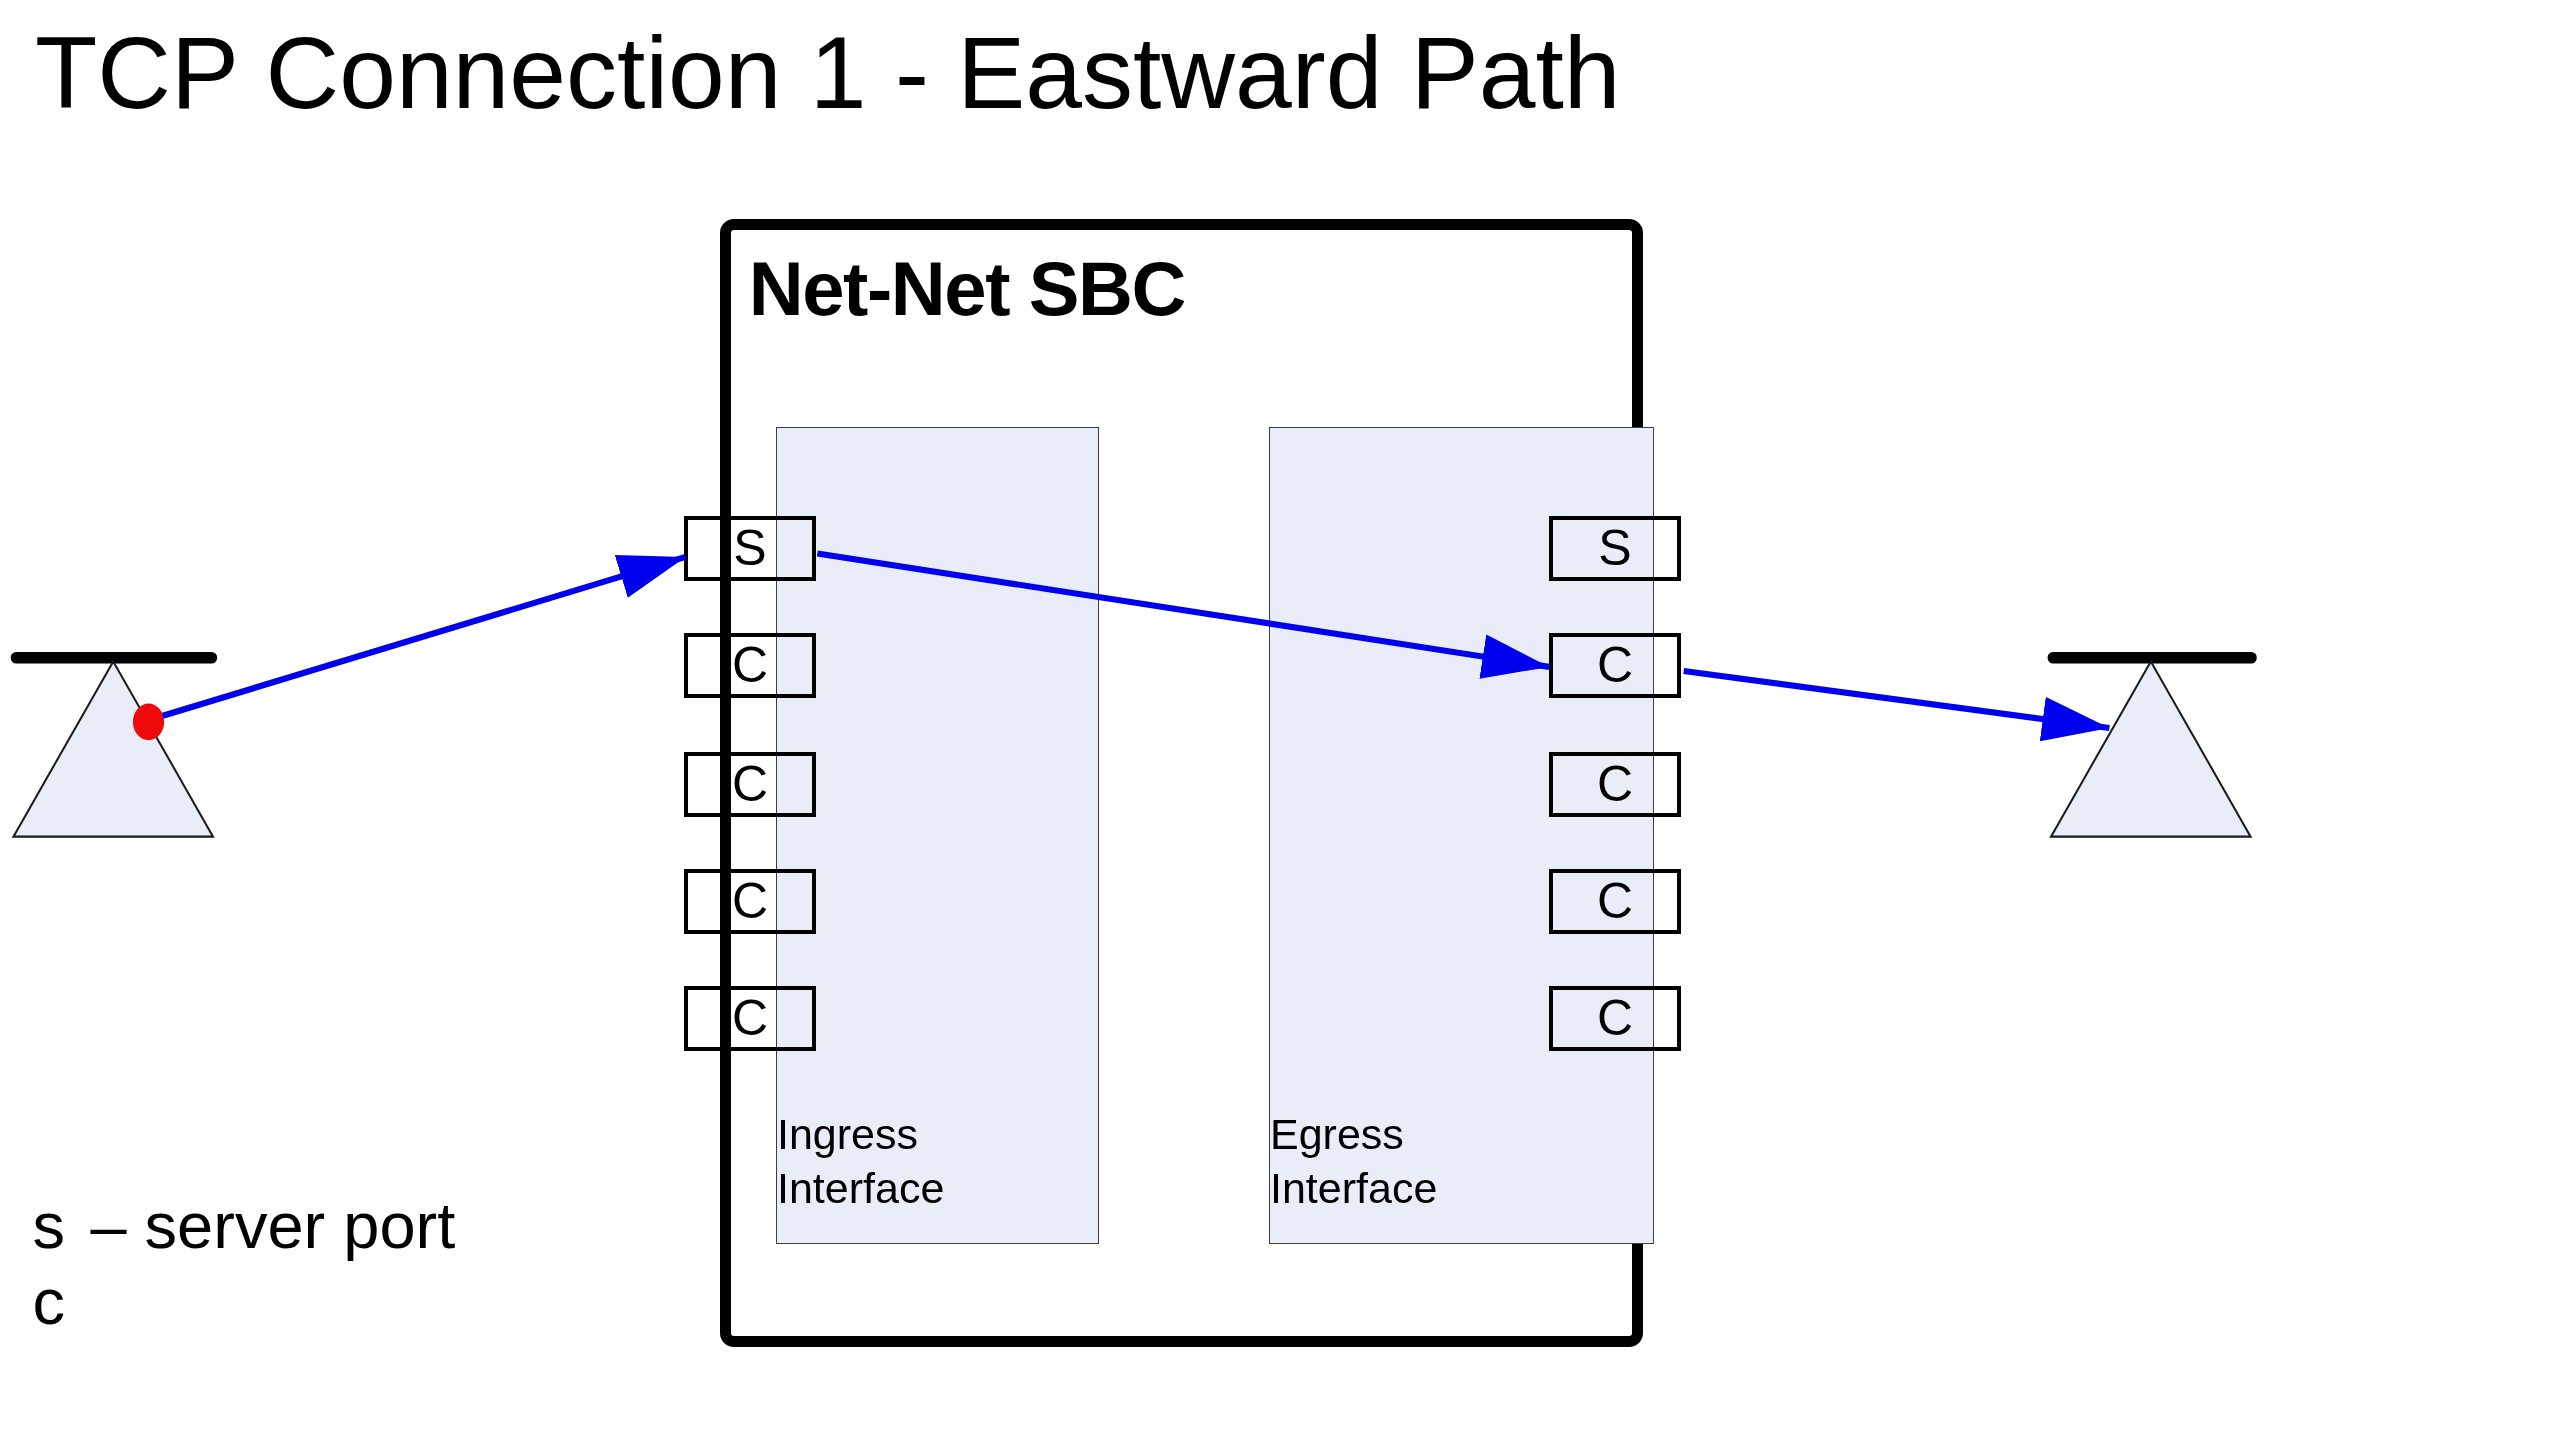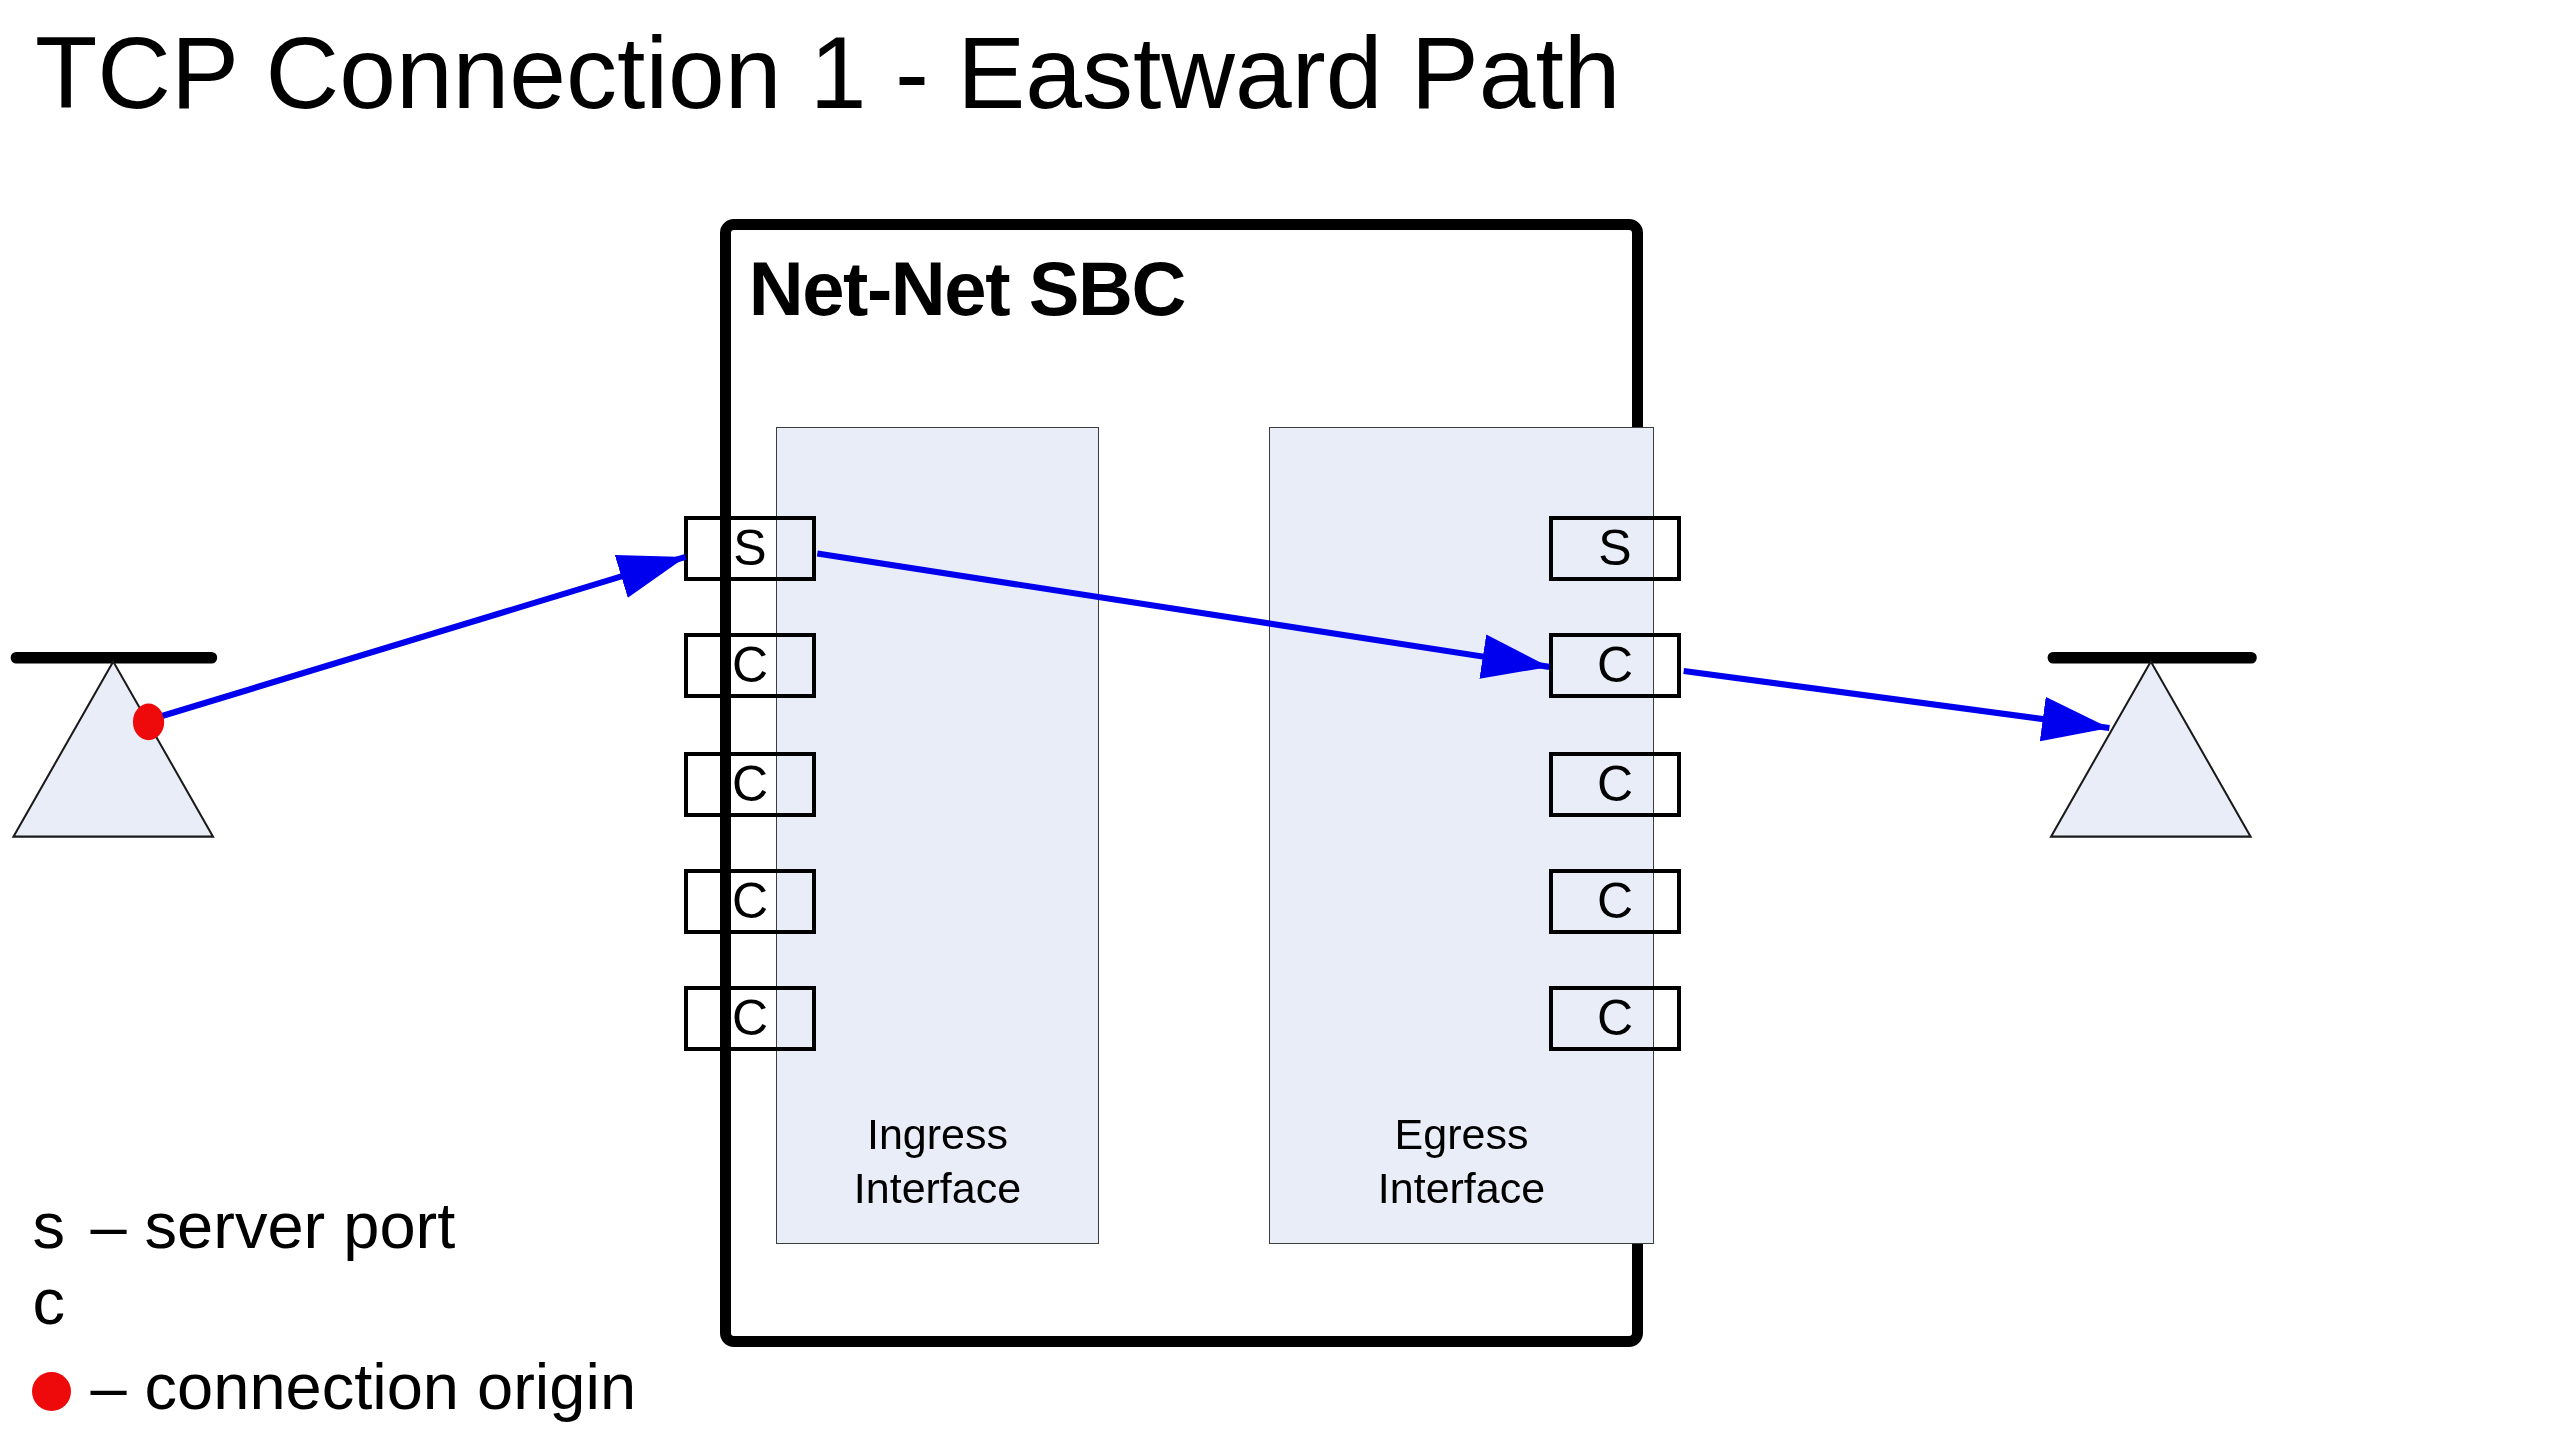--- a/index.html
+++ b/index.html
@@ -56,21 +56,21 @@
     box-sizing: border-box;
     background: #e9edf7;
     border: 1.4px solid #3d3d3d;
   }
   .iface.ingress { left: 45px; }
   .iface.egress  { left: 538px; width: 385px; }
   .iface-label {
     position: absolute;
     left: 0; right: 0;
     bottom: 28.5px;
-    text-align: center;
+    text-align: left;
     font-size: 43px;
     line-height: 54px;
     white-space: pre-line;
     color: #000000;
   }
   
   .port {
     position: absolute;
     width: 132px;
     height: 65px;
@@ -218,21 +218,17 @@
   </svg>
 
   <div class="legend">
     <div class="legend-row">
       <span class="legend-sym">s</span>
       <span class="legend-label">– server port</span>
     </div>
     <div class="legend-row">
       <span class="legend-sym">c</span>
     </div>
-    <div class="legend-row origin">
-      <span class="legend-sym"><span class="dot"></span></span>
-      <span class="legend-label">– connection origin</span>
-    </div>
   </div>
 
 
 </div>
 
 
 </body></html>

